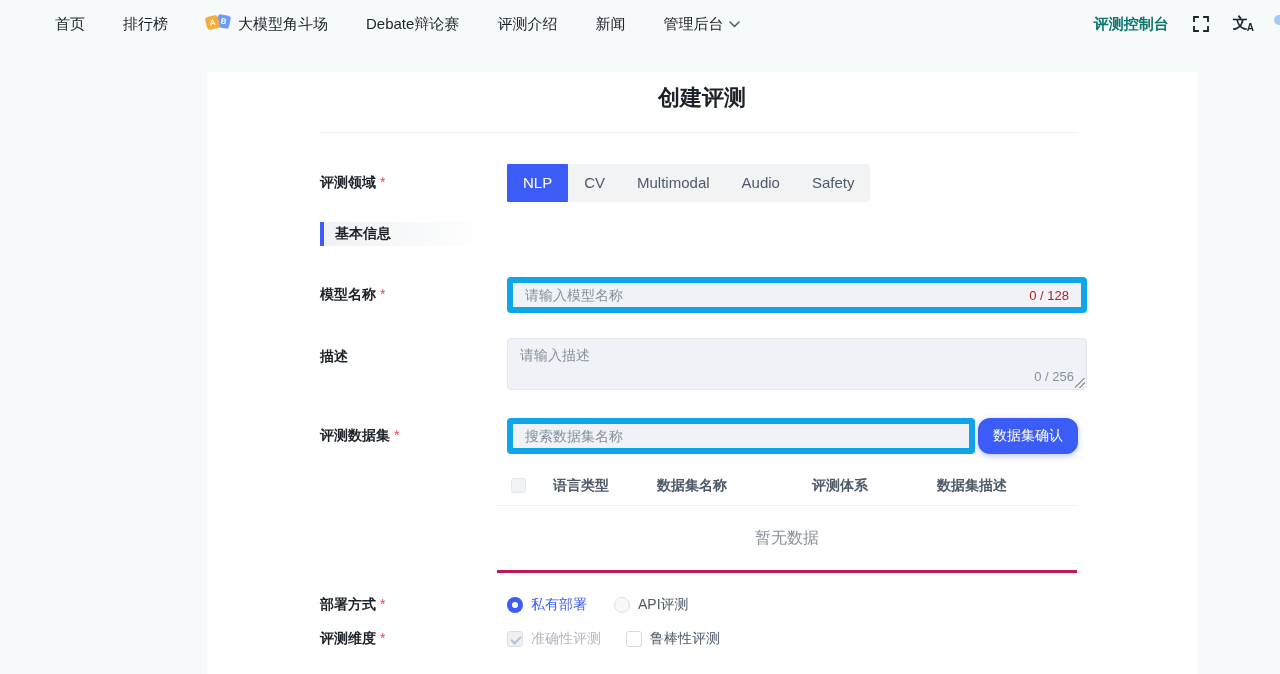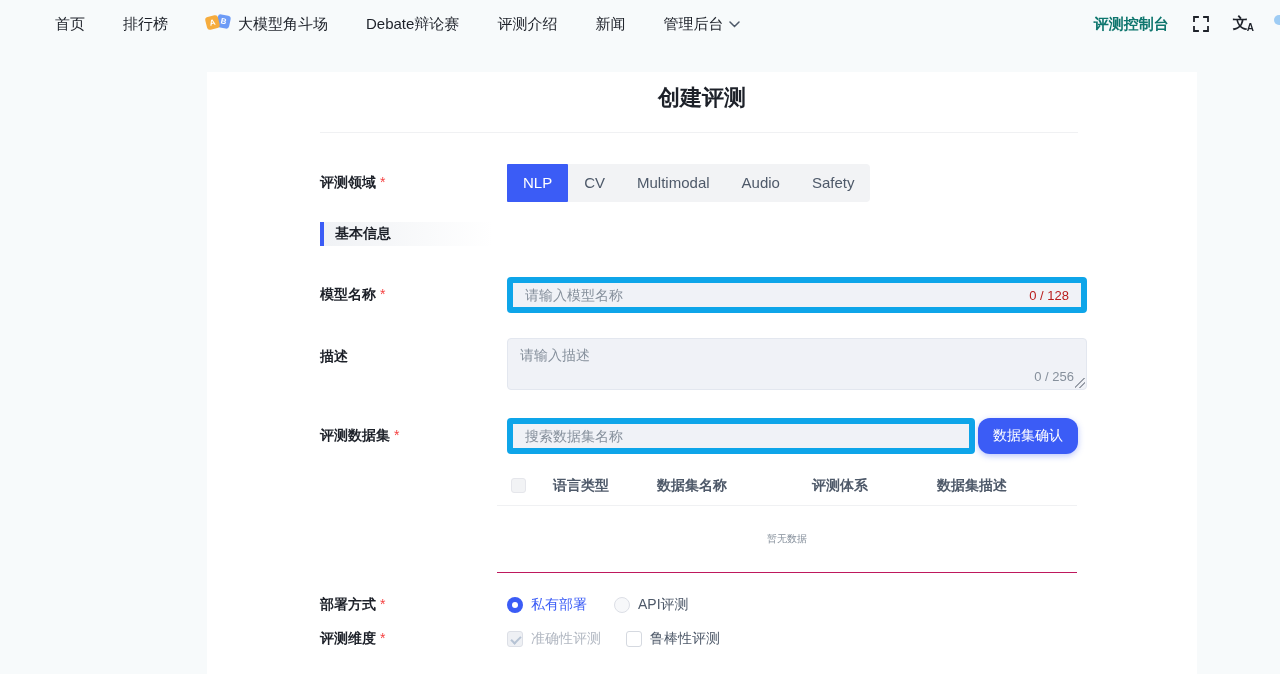--- a/index.html
+++ b/index.html
@@ -100,21 +100,21 @@
   
   .dataset-table { margin-left:177px; width:580px; margin-top:12px; }
   .table-header { display:grid; grid-template-columns:56px 104px 155px 125px 1fr;
     align-items:center; height:40px; border-bottom:1px solid #f0f1f3; }
   .th { font-size:14px; font-weight:600; color:#4e5969; }
   .checkbox {
     width:15px; height:15px; border-radius:3px; background:#f2f3f5; border:1px solid #e5e6eb;
     margin-left:14px; cursor:pointer; position:relative; flex:0 0 auto;
   }
   .table-empty { height:67px; display:flex; align-items:center; justify-content:center;
-    font-size:10px; color:#86909c; border-bottom:1px solid #be185d; }
+    font-size:16px; color:#86909c; border-bottom:3px solid #be185d; }
 
   
   .row-deploy { margin-top:21px; height:22px; }
   .radio-option { display:flex; align-items:center; gap:8px; cursor:pointer; margin-right:27px; }
   .radio { width:16px; height:16px; border-radius:50%; position:relative; flex:0 0 auto; }
   .radio.checked { background:#3b5cf6; }
   .radio.checked::after { content:""; position:absolute; left:5px; top:5px; width:6px; height:6px;
     border-radius:50%; background:#fff; }
   .radio.unchecked { background:#f7f8fa; border:1px solid #dcdfe6; }
   .radio-label { font-size:14px; }

